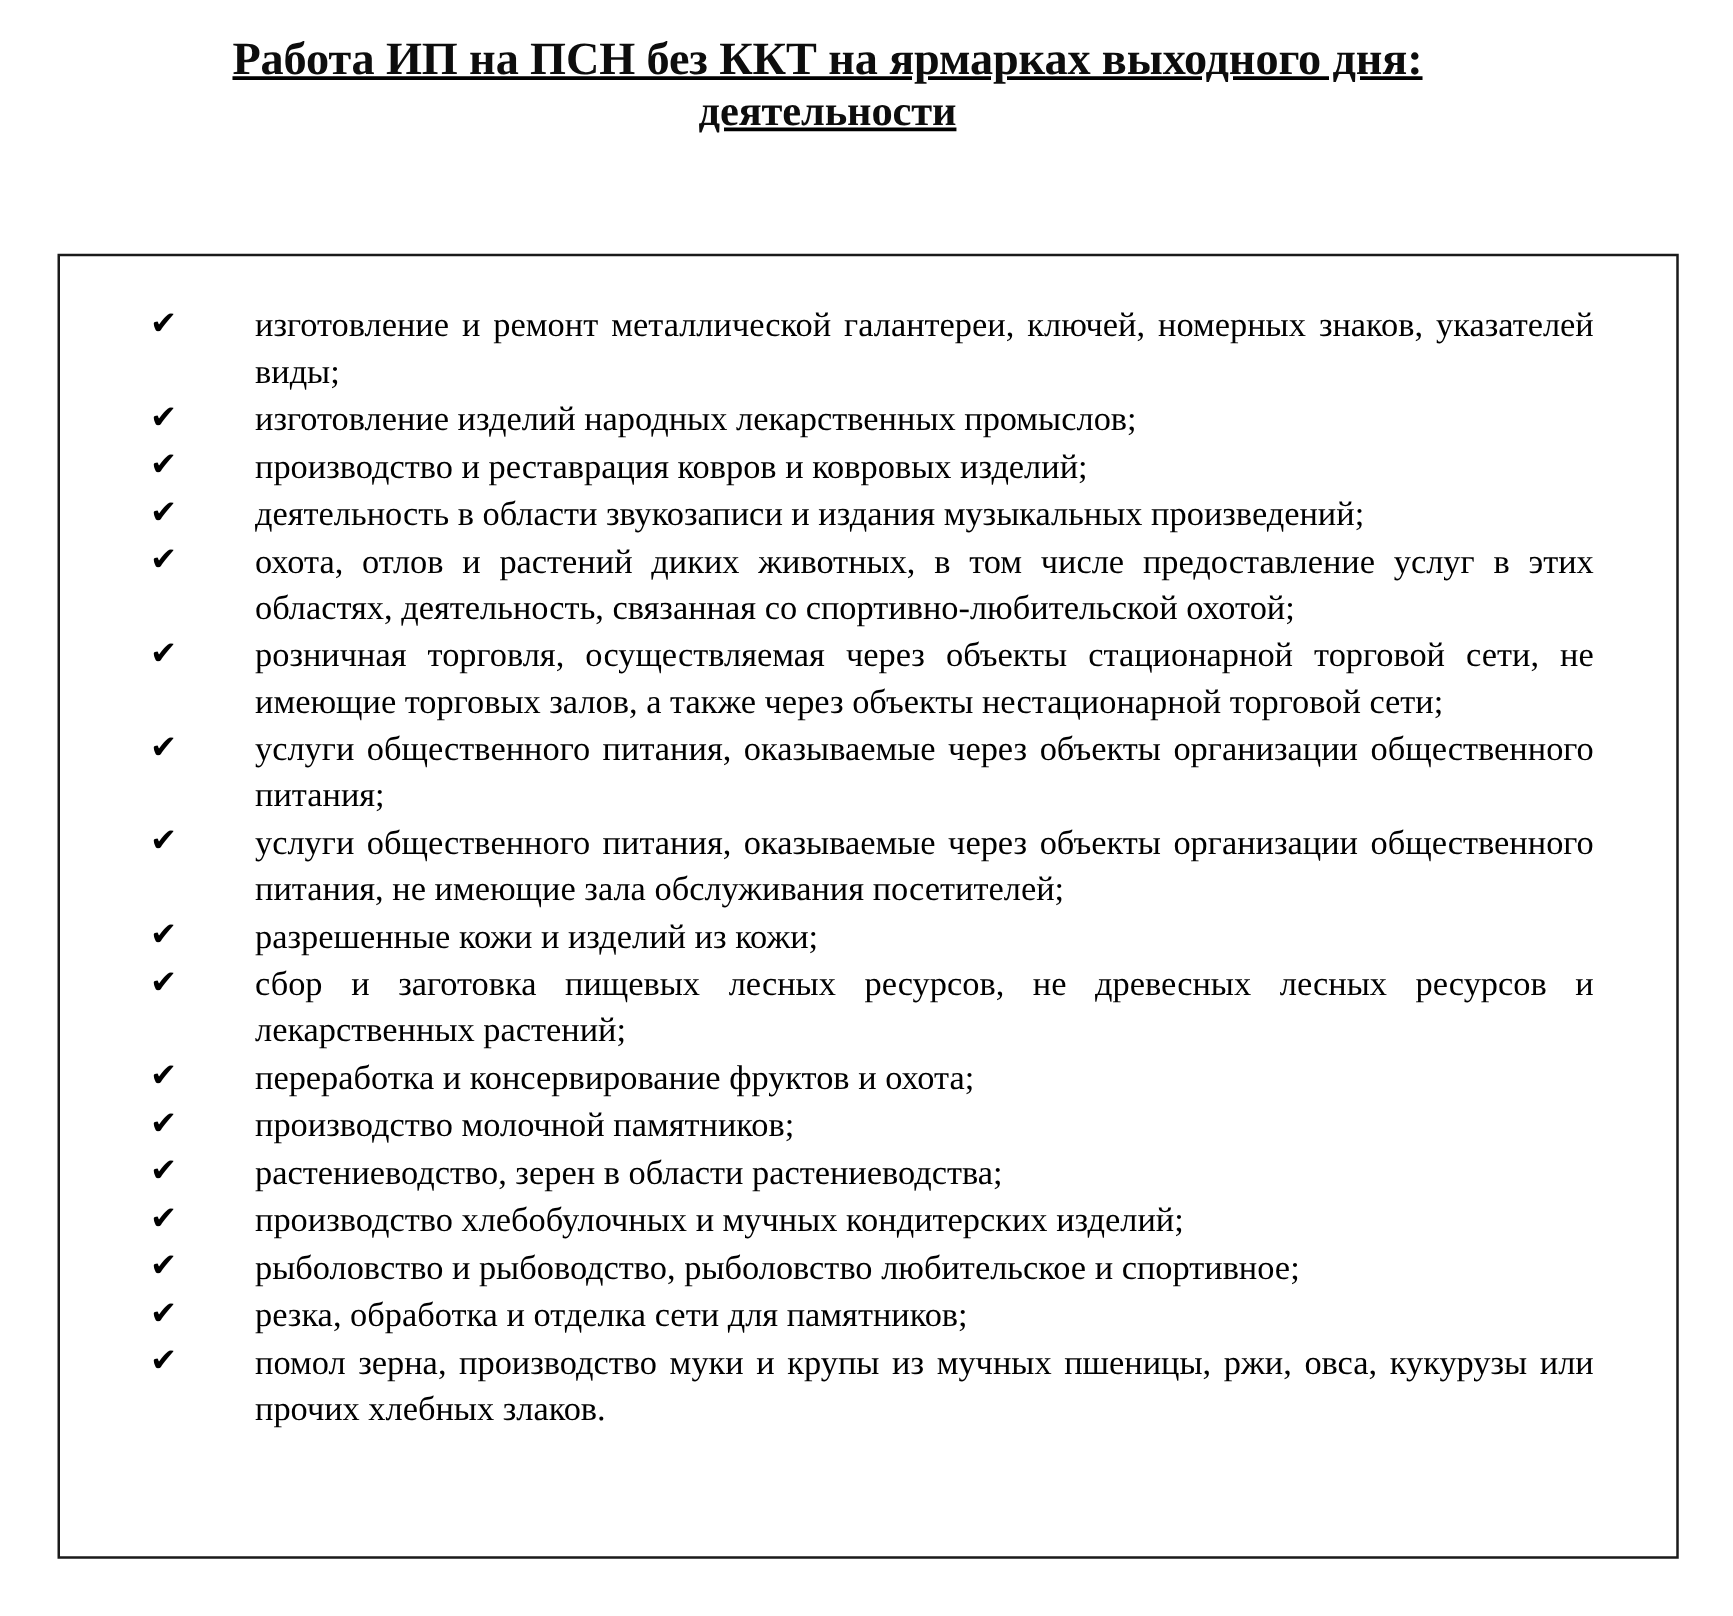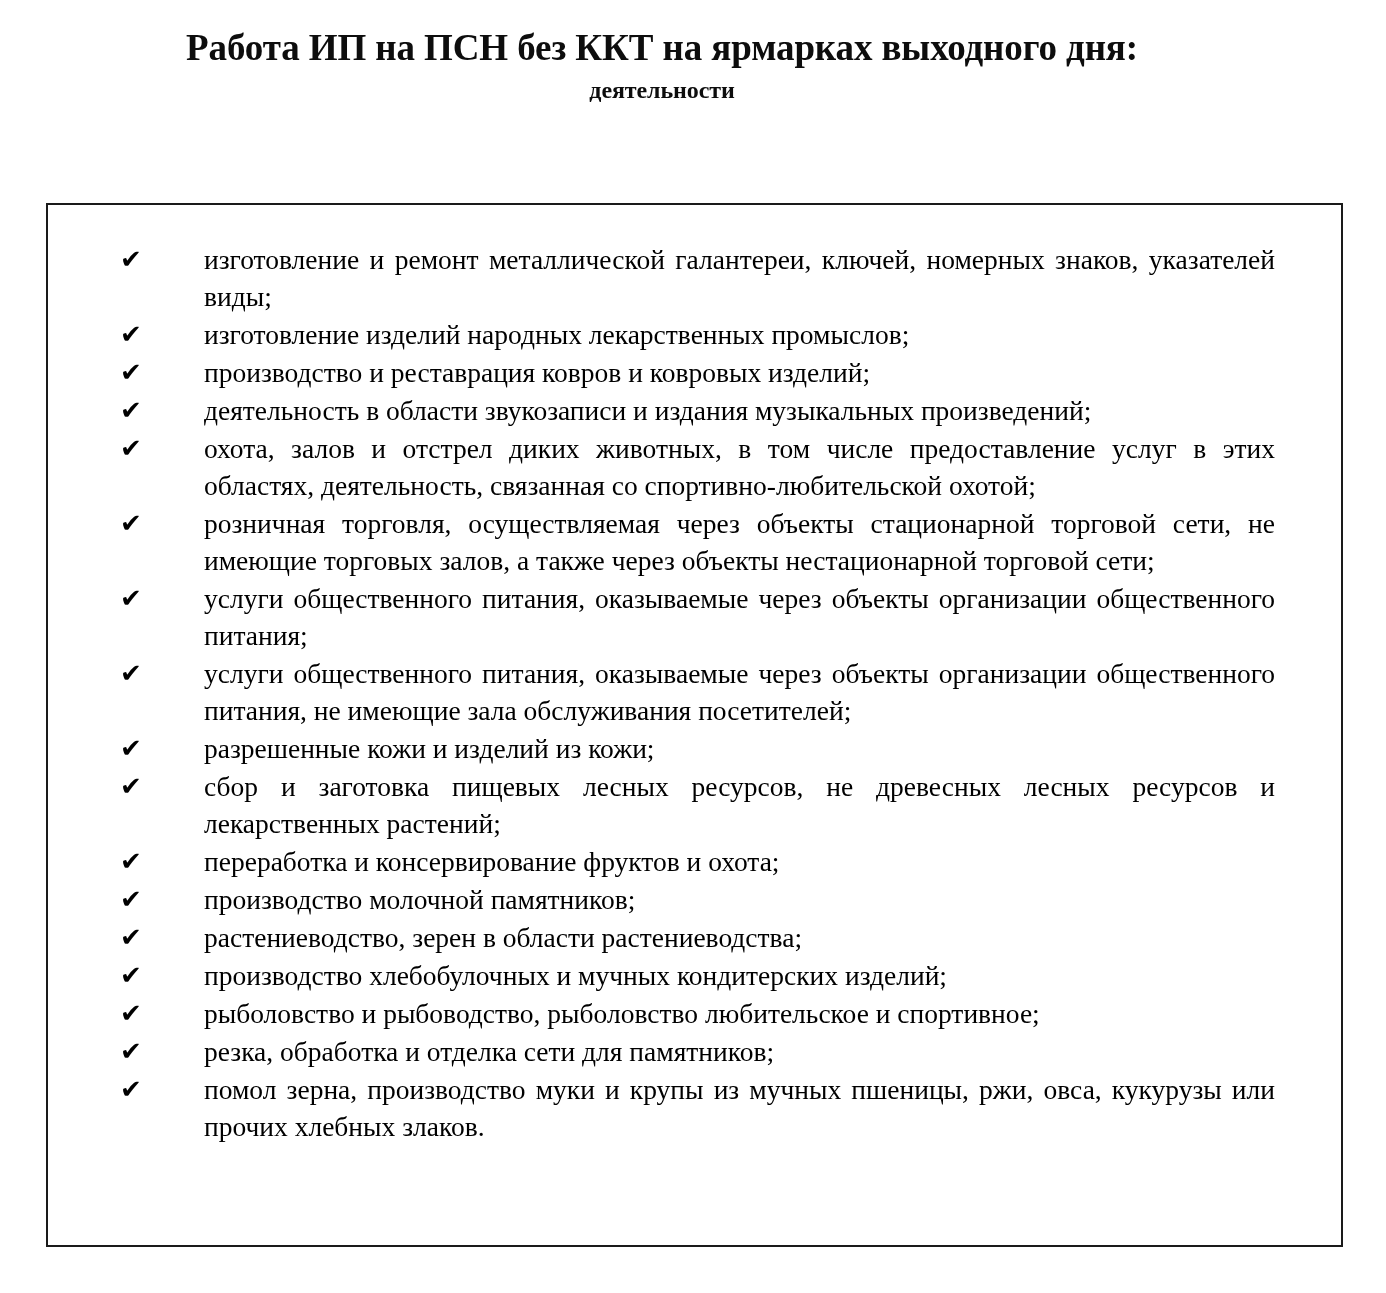--- a/index.html
+++ b/index.html
@@ -20,38 +20,39 @@
     width: 1386px;
     height: 1293px;
     box-sizing: border-box;
     position: relative;
   }
 
   
   .title-block {
     padding: 26px 112px 0 50px;
     text-align: center;
+    text-decoration: underline;
   }
   .title-line {
     font-weight: bold;
     color: #0d0d0d;
     letter-spacing: -0.1px;
   }
   .title-line-1 {
     font-size: 37px;
     line-height: 44px;
     margin: 0;
   }
   .title-line-2 {
     font-size: 30px;
     line-height: 40px;
     margin: 0;
   }
   .title-line-3 {
-    font-size: 24px;
+    font-size: 34px;
     line-height: 40px;
     margin: 0;
   }
 
   
   .content-box {
     position: absolute;
     left: 46px;
     top: 203px;
     width: 1297px;
@@ -119,21 +120,21 @@
           <li>
             <span class="check-icon">✔</span>
             <span class="li-text">производство и реставрация ковров и ковровых изделий;</span>
           </li>
           <li>
             <span class="check-icon">✔</span>
             <span class="li-text">деятельность в области звукозаписи и издания музыкальных произведений;</span>
           </li>
           <li>
             <span class="check-icon">✔</span>
-            <span class="li-text">охота, залов и отстрел диких животных, в том числе предоставление услуг в этих областях, деятельность, связанная со спортивно-любительской охотой;</span>
+            <span class="li-text">охота, отлов и растений диких животных, в том числе предоставление услуг в этих областях, деятельность, связанная со спортивно-любительской охотой;</span>
           </li>
           <li>
             <span class="check-icon">✔</span>
             <span class="li-text">розничная торговля, осуществляемая через объекты стационарной торговой сети, не имеющие торговых залов, а также через объекты нестационарной торговой сети;</span>
           </li>
           <li>
             <span class="check-icon">✔</span>
             <span class="li-text">услуги общественного питания, оказываемые через объекты организации общественного питания;</span>
           </li>
           <li>

